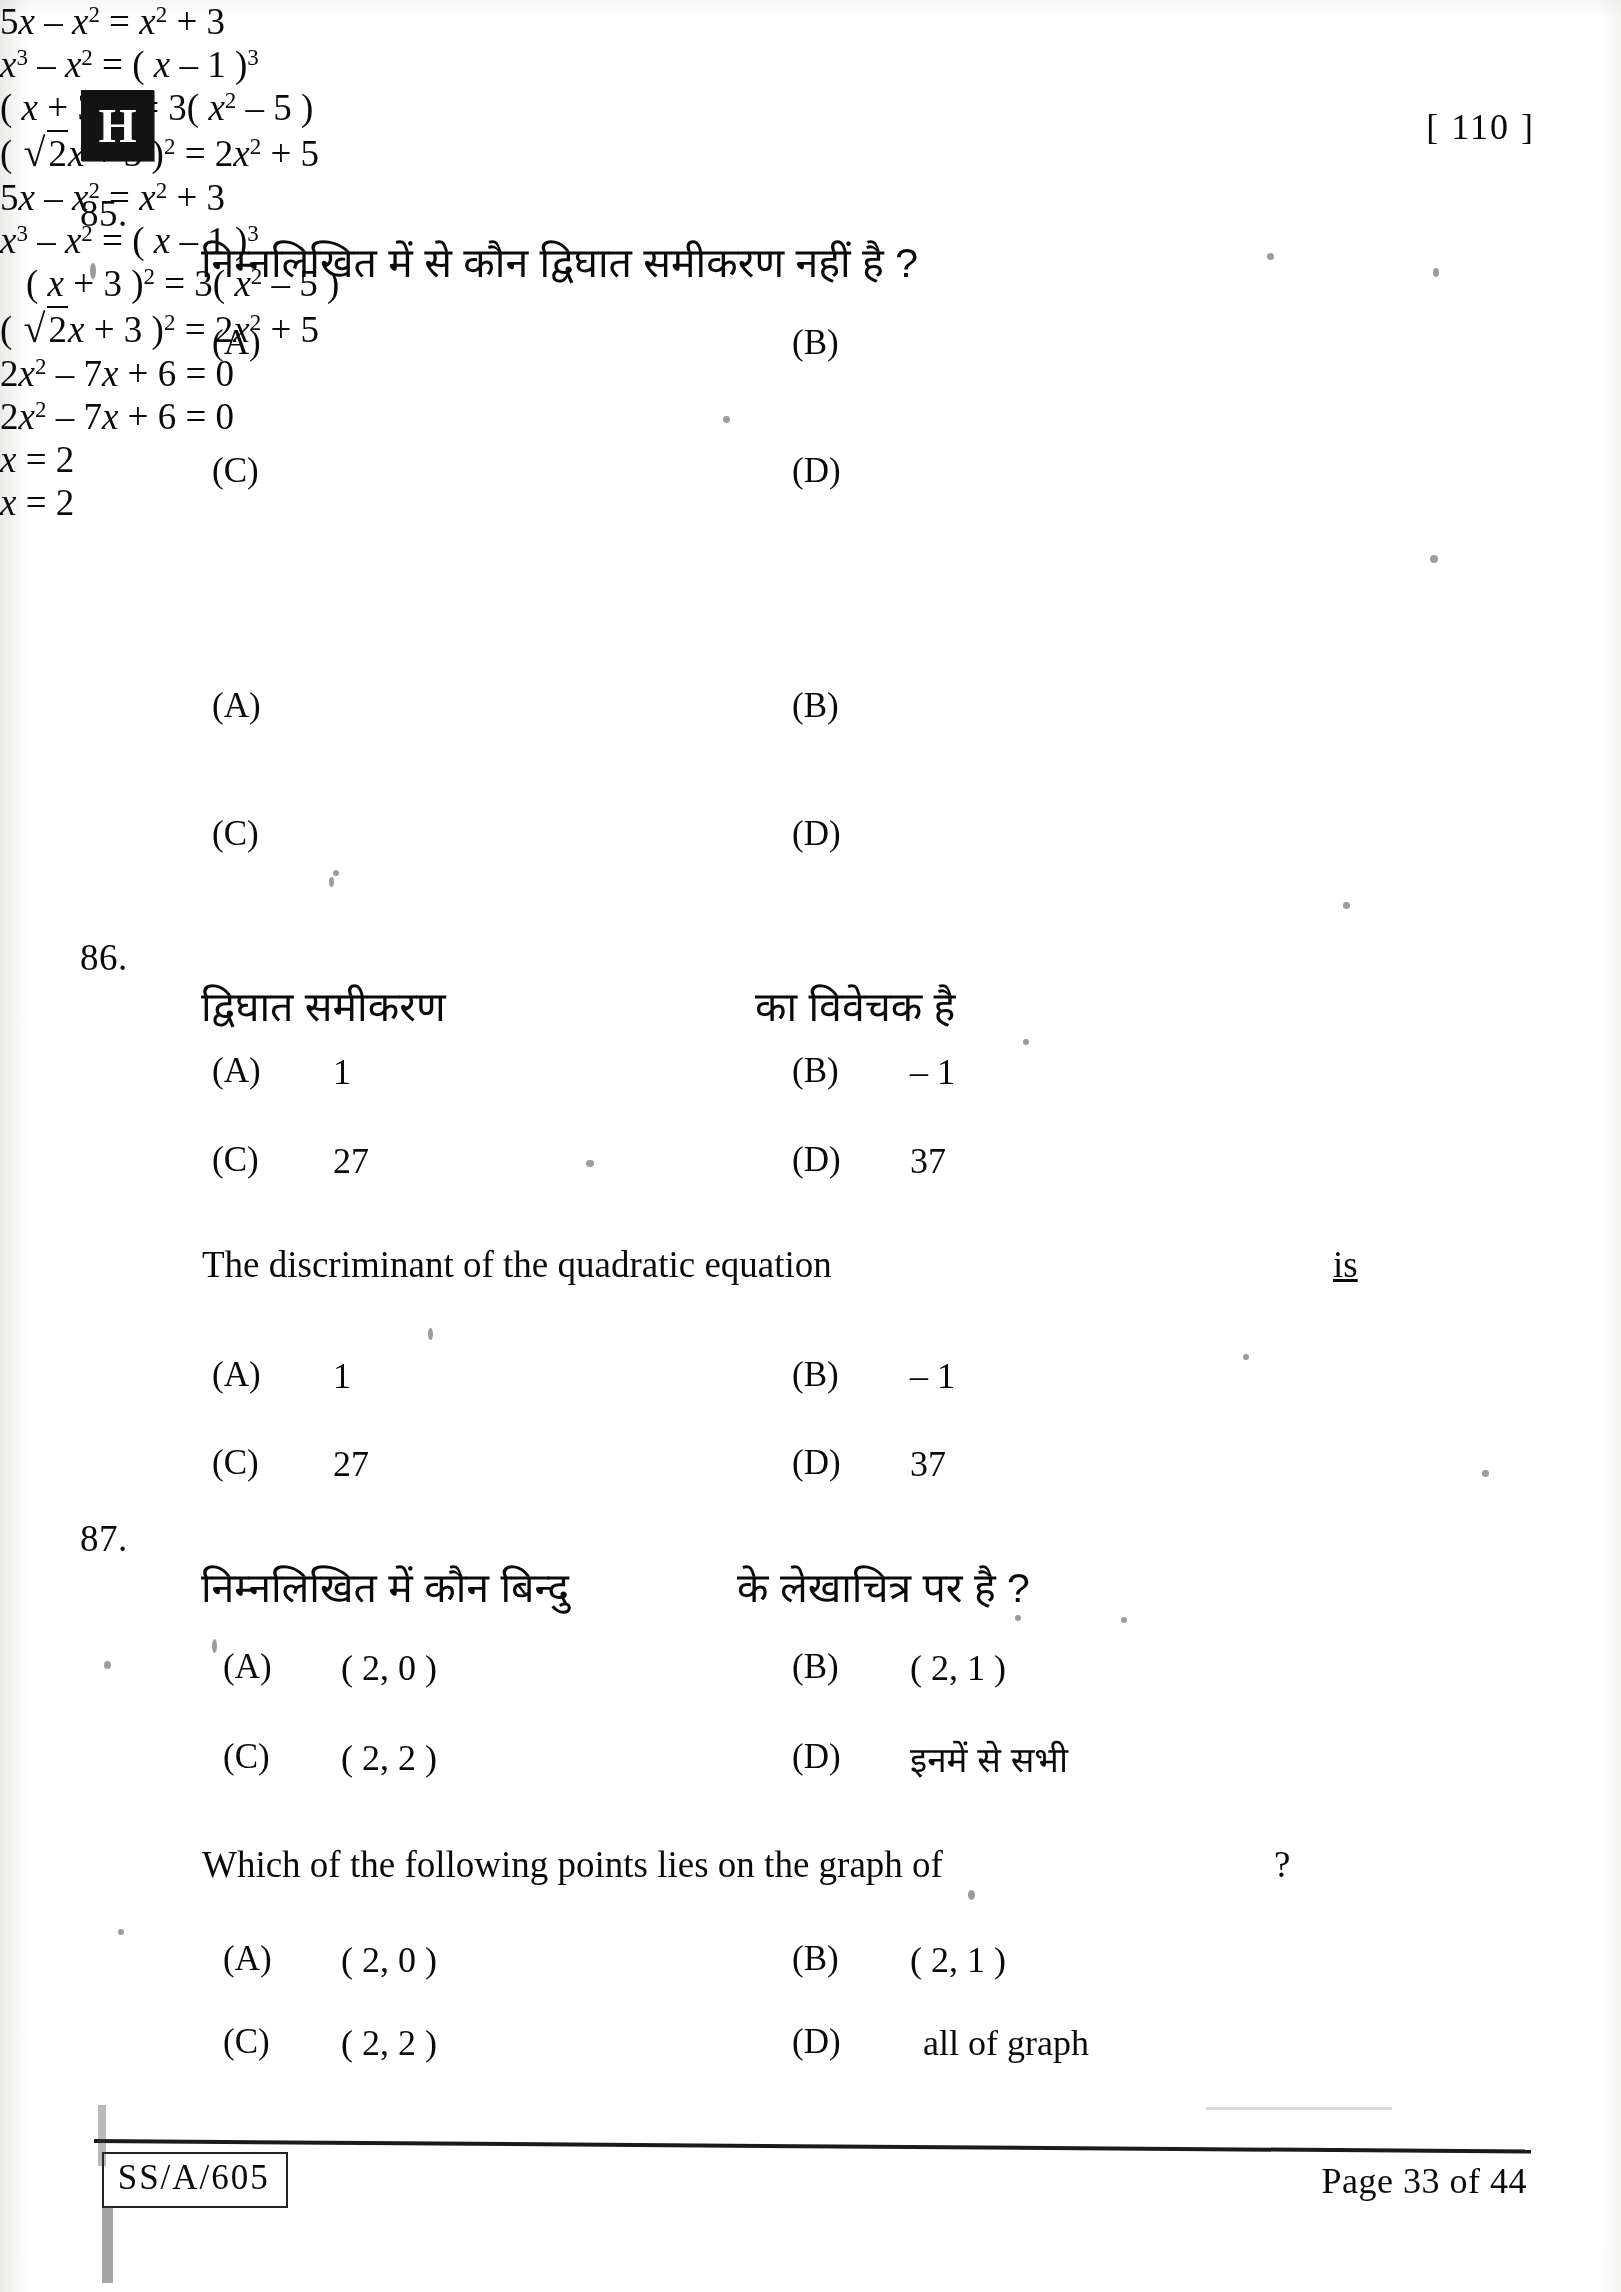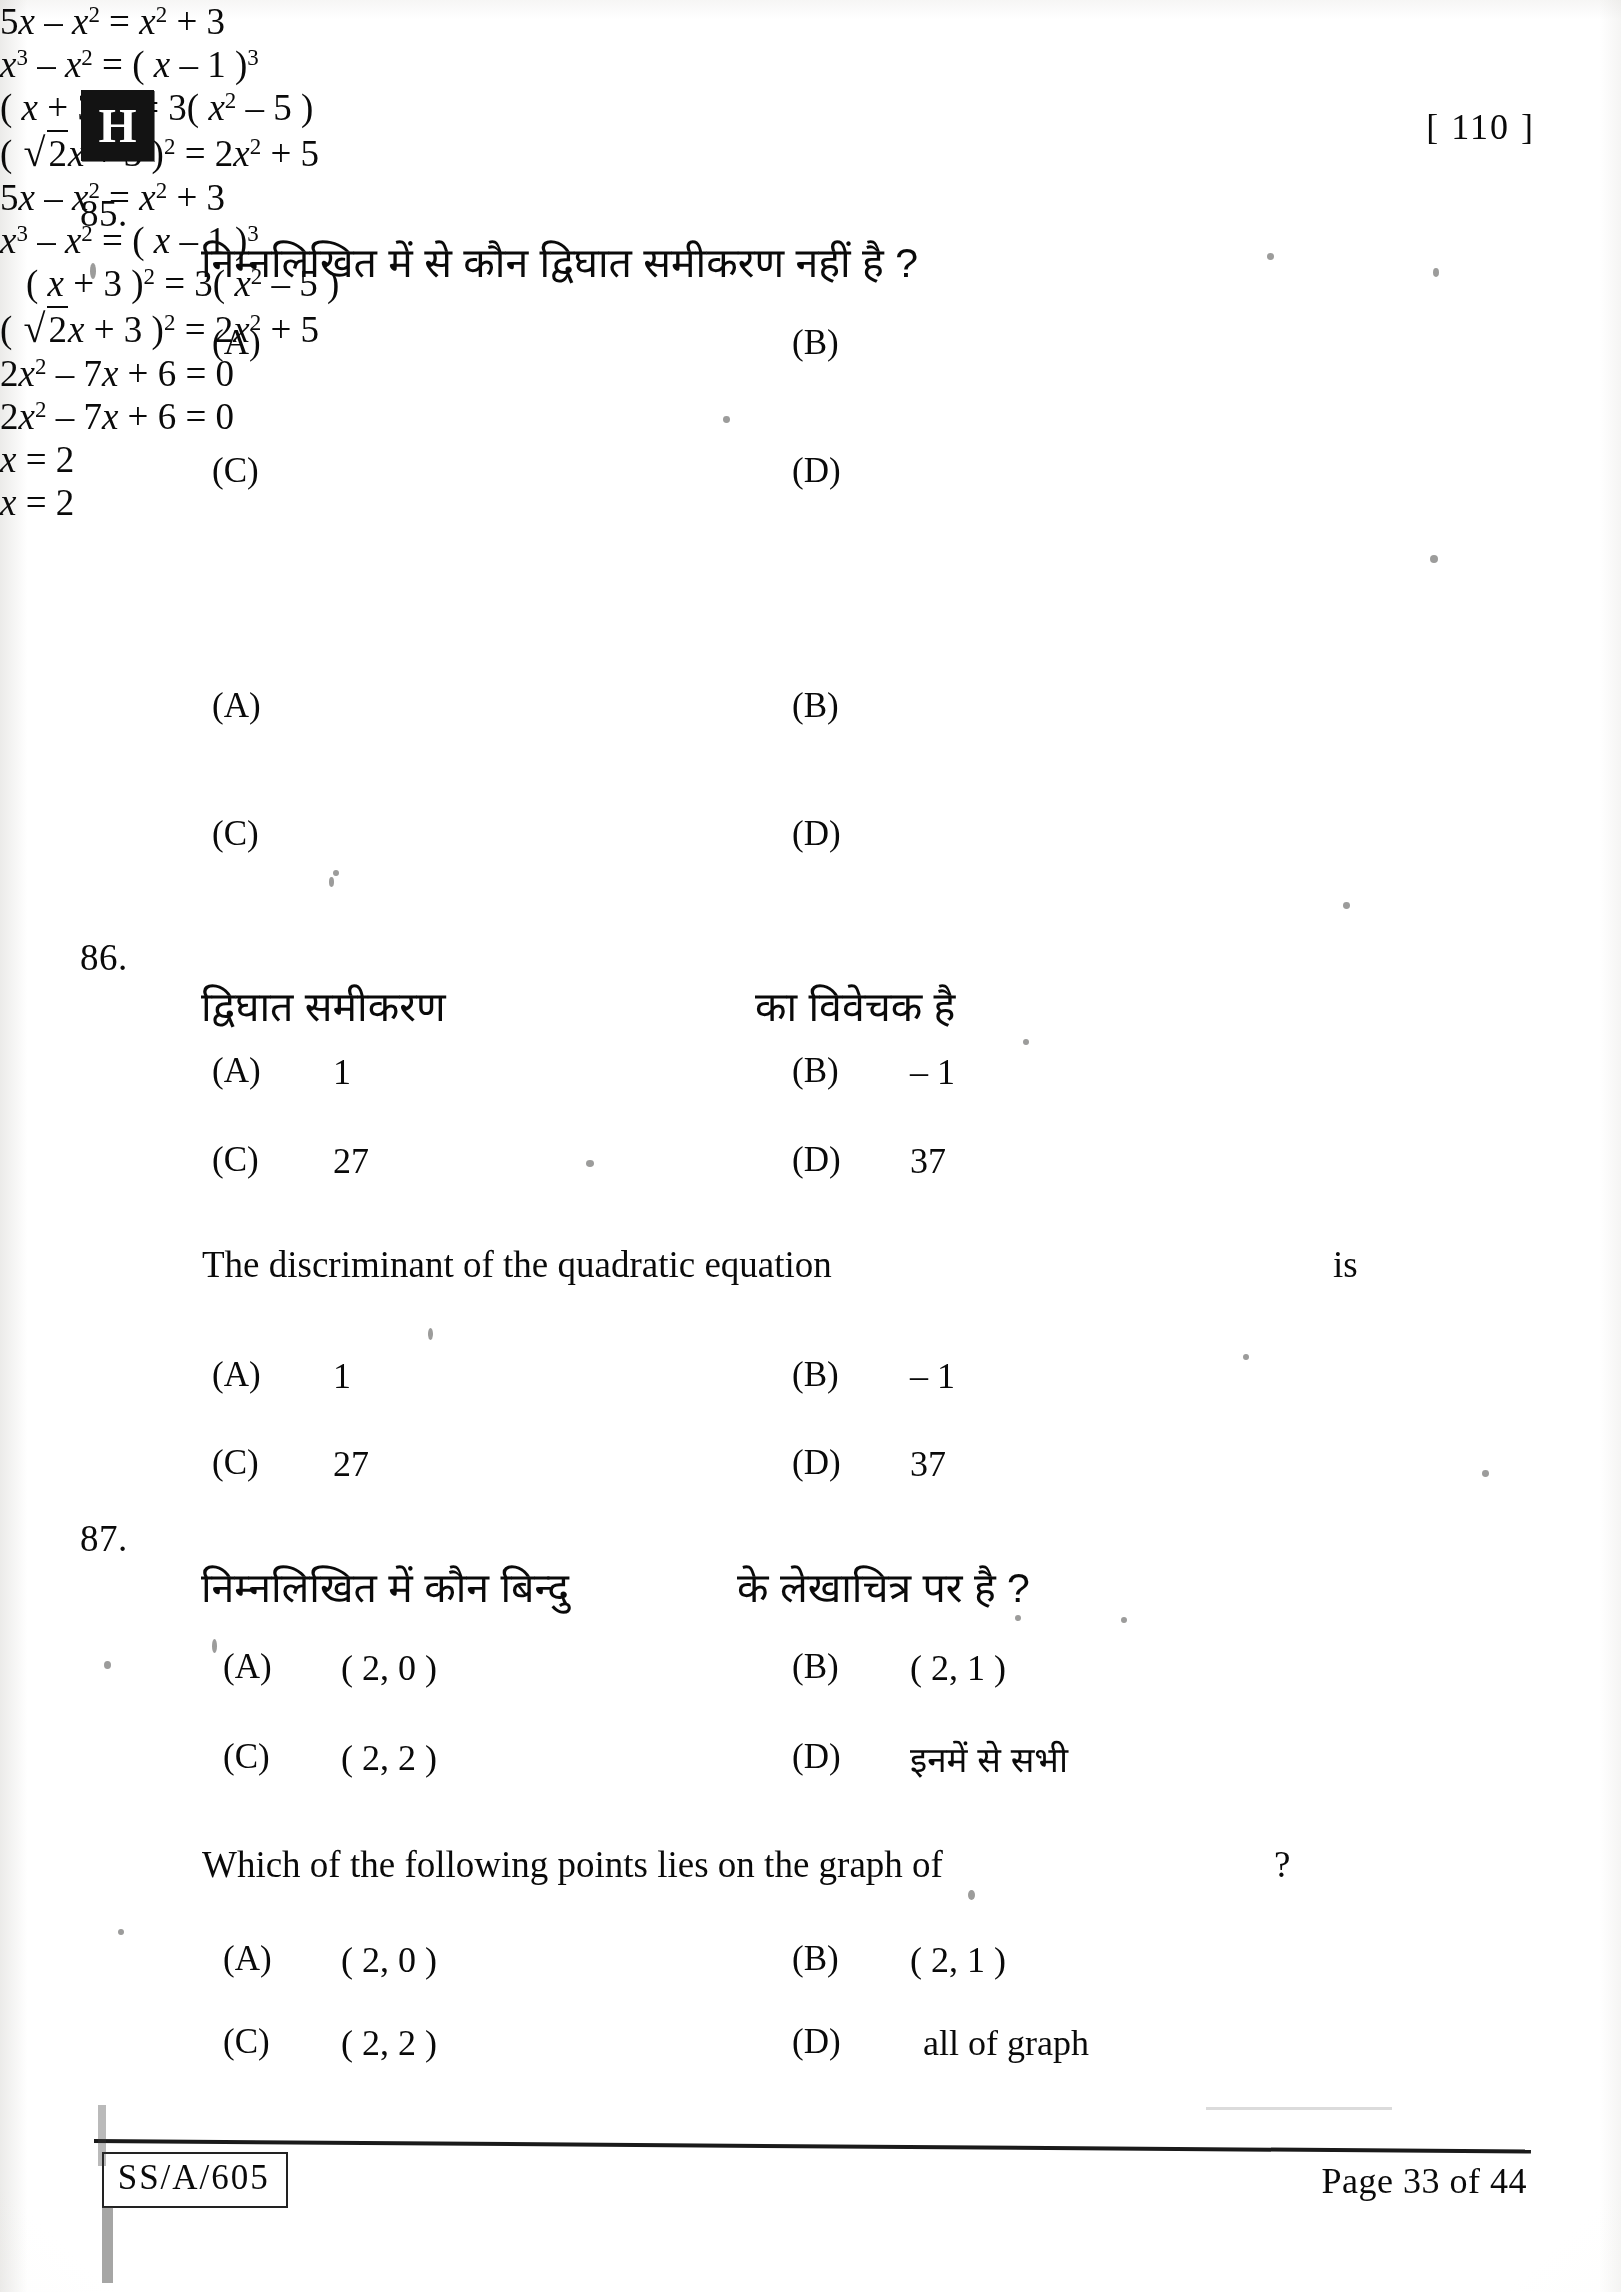--- a/index.html
+++ b/index.html
@@ -237,21 +237,21 @@
 
   <div class="opt-label" style="left:212px; top:1140px;">(C)</div>
   <div class="opt-text" style="left:333px; top:1140px;">27</div>
   <div class="opt-label" style="left:792px; top:1140px;">(D)</div>
   <div class="opt-text" style="left:910px; top:1140px;">37</div>
 
   <div class="q-stem eng" style="left:202px; top:1243px;">The discriminant of the quadratic equation</div>
   <div class="math" style="left:1032px; top:1239px;">
     2<i>x</i><sup>2</sup> – 7<i>x</i> + 6 = 0
   </div>
-  <div class="q-stem eng" style="left:1333px; top:1243px;">is</div>
+  <div class="q-stem eng" style="left:1333px; top:1243px;text-decoration:underline;">is</div>
 
   <div class="opt-label" style="left:212px; top:1355px;">(A)</div>
   <div class="opt-text" style="left:333px; top:1355px;">1</div>
   <div class="opt-label" style="left:792px; top:1355px;">(B)</div>
   <div class="opt-text" style="left:910px; top:1355px;">– 1</div>
 
   <div class="opt-label" style="left:212px; top:1443px;">(C)</div>
   <div class="opt-text" style="left:333px; top:1443px;">27</div>
   <div class="opt-label" style="left:792px; top:1443px;">(D)</div>
   <div class="opt-text" style="left:910px; top:1443px;">37</div>

